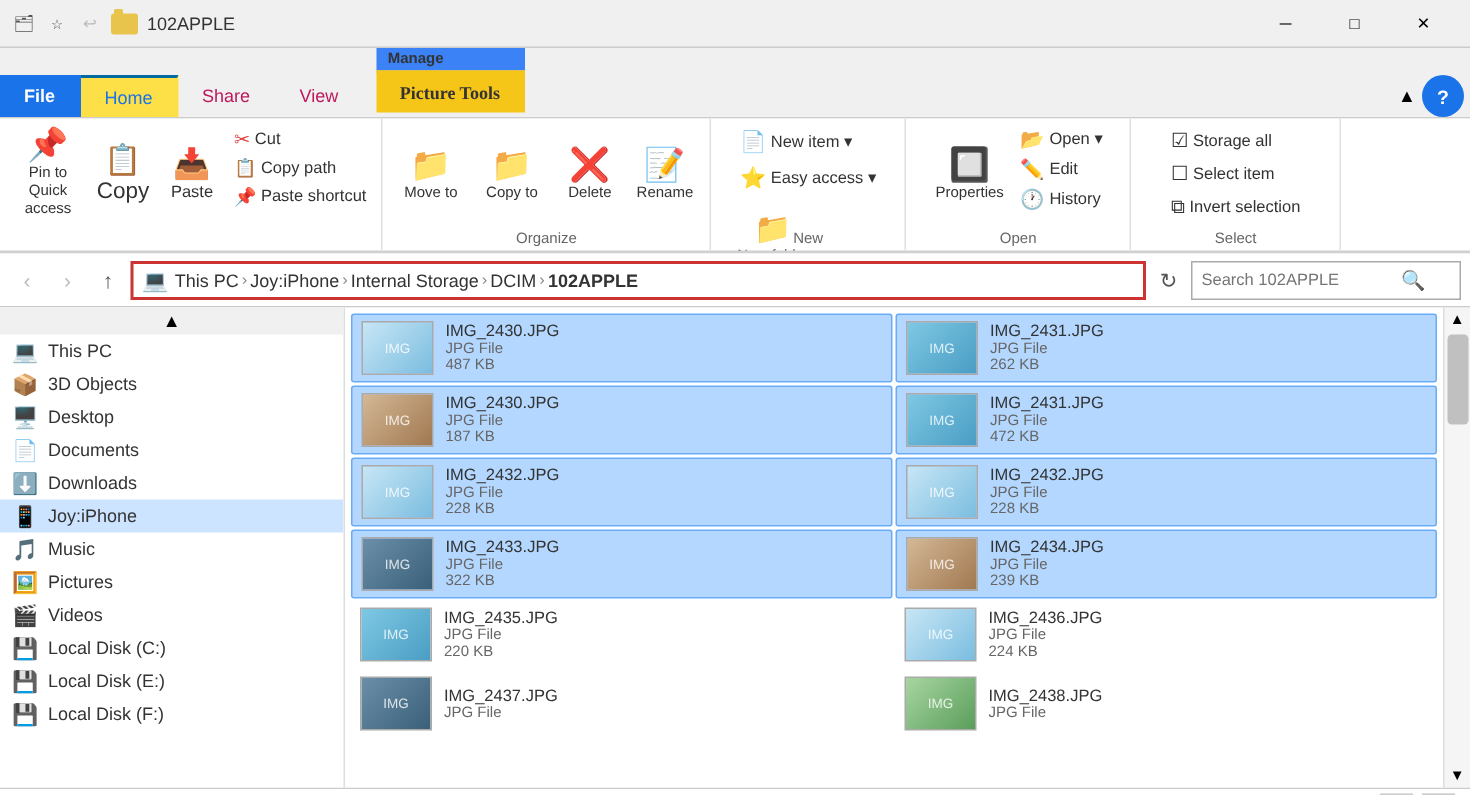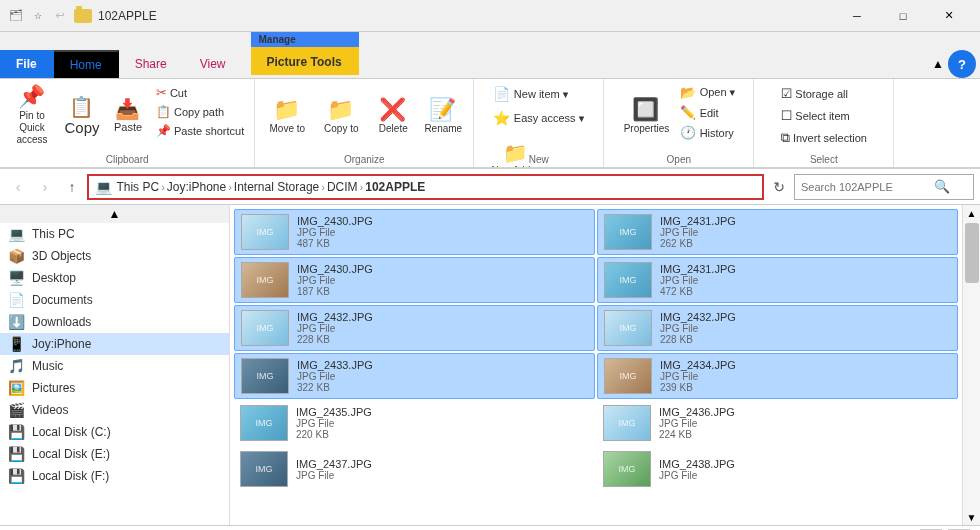--- a/index.html
+++ b/index.html
@@ -14,21 +14,21 @@
     .title-icon { width: 16px; height: 16px; display: flex; align-items: center; justify-content: center; font-size: 11px; color: #555; }
     .title-folder { width: 18px; height: 14px; background: #e8c44d; border-radius: 2px; position: relative; }
     .title-folder::before { content: ''; position: absolute; top: -3px; left: 2px; width: 6px; height: 4px; background: #e8c44d; border-radius: 1px 1px 0 0; }
     .title-text { font-size: 12px; color: #333; }
     .window-controls { display: flex; gap: 0; }
     .window-btn { width: 46px; height: 32px; display: flex; align-items: center; justify-content: center; cursor: pointer; font-size: 11px; }
     .ribbon-tab {
       padding: 6px 16px; font-size: 12px; cursor: pointer; color: #be185d;
       border-right: 1px solid transparent; position: relative;
     }
-    .ribbon-tab.active { background: #000000; color: #1a73e8; border-top: 2px solid #404040; margin-top: -1px; }
+    .ribbon-tab.active { background: #fde047; color: #1a73e8; border-top: 2px solid #0369a1; margin-top: -1px; }
     .ribbon-tab.file { background: #1a73e8; color: white; font-weight: bold; padding: 6px 16px; }
     .ribbon-tab.manage { background: #f5c518; color: #333; font-weight: bold; border-top: 2px solid #f5c518; }
 
     
     .ribbon {
       background: white; border-bottom: 2px solid #d0d0d0;
       display: flex; height: 90px; overflow: hidden;
     }
     .ribbon-group {
       display: flex; flex-direction: column; border-right: 1px solid #e0e0e0;
@@ -132,21 +132,21 @@
 <div style="display:flex; background:#f0f0f0; border-bottom:1px solid #ccc;">
   <div style="display:flex; height:46px; align-items:flex-end;">
     <div class="ribbon-tab file" style="height:28px; display:flex; align-items:center;">File</div>
     <div class="ribbon-tab active" style="height:28px; display:flex; align-items:center;">Home</div>
     <div class="ribbon-tab" style="height:28px; display:flex; align-items:center;">Share</div>
     <div class="ribbon-tab" style="height:28px; display:flex; align-items:center;">View</div>
   </div>
   <div style="display:flex; flex-direction:column; margin-left:8px;">
     <div style="background:#3b82f6; display:flex; padding:2px 8px; font-size:10px; font-weight:bold; color:#333;">Manage</div>
     <div style="display:flex; height:28px;">
-      <div class="ribbon-tab manage" style="height:28px; display:flex; align-items:center;">Picture Tools</div>
+      <div class="ribbon-tab manage" style="height:28px; display:flex; align-items:center;font-family:Liberation Serif, serif;">Picture Tools</div>
     </div>
   </div>
   <div style="margin-left:auto; display:flex; align-items:flex-end;">
     <div style="width:20px; height:28px; display:flex; align-items:center; justify-content:center; cursor:pointer;">▲</div>
     <div style="width:28px; height:28px; display:flex; align-items:center; justify-content:center; background:#1a73e8; color:white; cursor:pointer; font-weight:bold; border-radius:50%; margin-right:4px; font-size:13px;">?</div>
   </div>
 </div>
 
 <div class="ribbon">
 
@@ -176,21 +176,20 @@
         <div class="ribbon-btn-small">
           <span style="font-size:12px;">📋</span>
           <span>Copy path</span>
         </div>
         <div class="ribbon-btn-small">
           <span style="font-size:12px;">📌</span>
           <span>Paste shortcut</span>
         </div>
       </div>
     </div>
-    <div class="ribbon-group-label">Clipboard</div>
   </div>
 
   <div class="ribbon-group" style="min-width:200px;">
     <div class="ribbon-items">
       <div class="ribbon-btn-large" style="width:52px;">
         <span style="font-size:22px;">📁</span>
         <span style="font-size:10px;">Move to</span>
       </div>
       <div class="ribbon-btn-large" style="width:52px;">
         <span style="font-size:22px; color:#e8a020;">📁</span>

